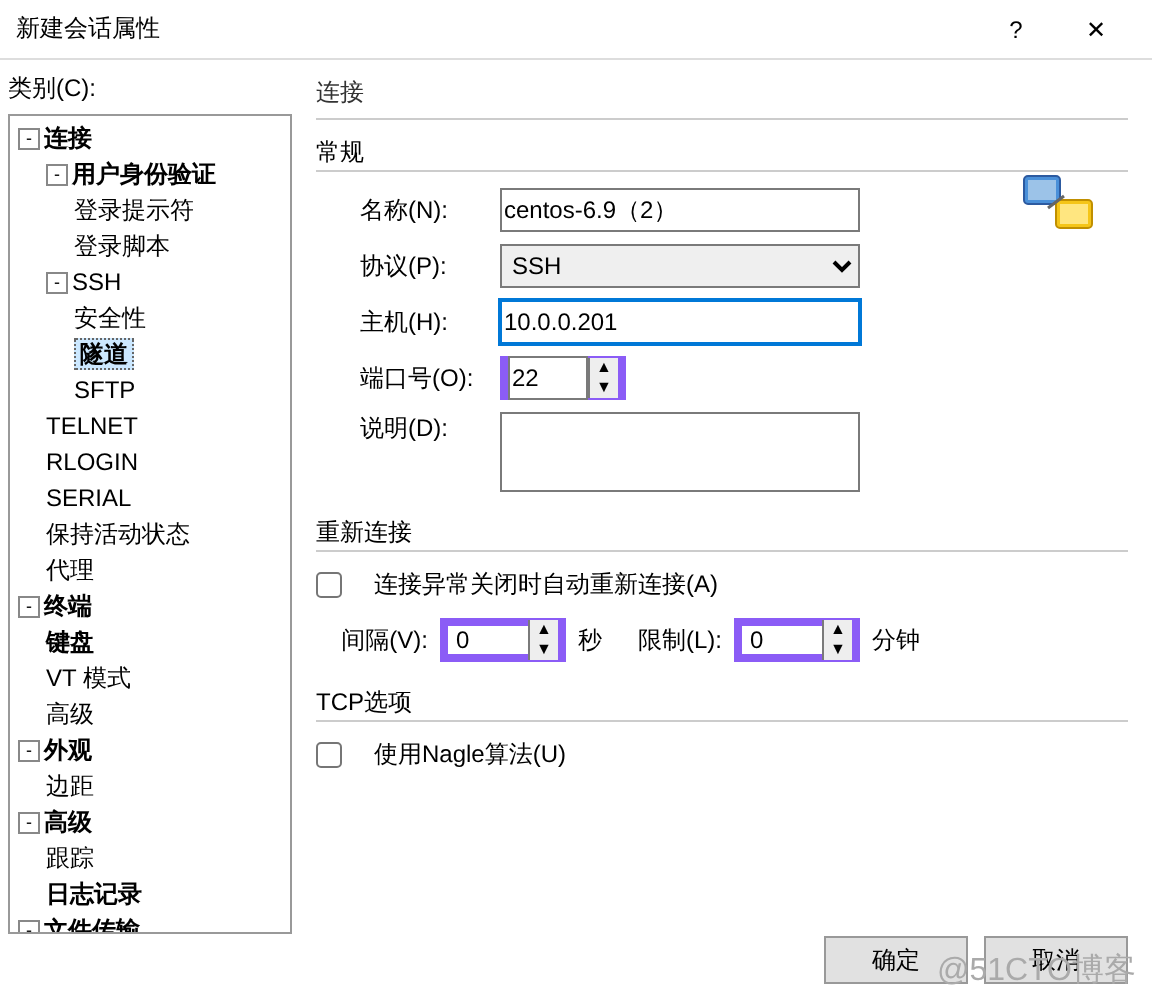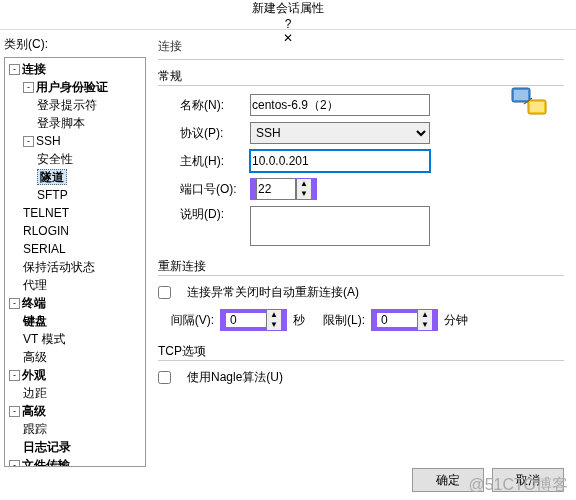--- a/index.html
+++ b/index.html
@@ -1,17 +1,17 @@
 <!DOCTYPE html>
 <html><head>
 <meta charset="utf-8">
 <style>
 * { box-sizing: border-box; margin: 0; padding: 0; font-family: "Microsoft YaHei", "SimSun", sans-serif; font-size: 12px; }
 body { background: #fff; width: 576px; height: 500px; overflow: hidden; position: relative; }
-.titlebar { height: 30px; border-bottom: 1px solid #ddd; display: flex; align-items: center; padding: 0 8px; flex-direction: column; }
+.titlebar { height: 30px; border-bottom: 1px solid #ddd; display: flex; align-items: center; padding: 0 8px; }
 .titlebar .title { flex: 1; }
 .titlebar .btn { width: 40px; height: 30px; display: flex; align-items: center; justify-content: center; }
 .content { display: flex; height: 440px; }
 .left { width: 150px; padding: 6px 4px; }
 .left-label { margin-bottom: 4px; }
 .tree { border: 1px solid #999; height: 410px; overflow: auto; background: #fff; padding: 2px; }
 .tree ul { list-style: none; padding-left: 14px; }
 .tree > ul { padding-left: 2px; }
 .tree li { line-height: 18px; white-space: nowrap; }
 .toggle { display: inline-block; width: 11px; height: 11px; border: 1px solid #888; text-align: center; line-height: 9px; font-size: 9px; margin-right: 2px; vertical-align: middle; cursor: pointer; }
@@ -27,21 +27,21 @@
 .row input.name { width: 180px; }
 .row select.proto { width: 180px; }
 .row input.host { width: 180px; border: 1px solid #0078d7; outline: 1px solid #0078d7; }
 .row textarea { width: 180px; height: 40px; border: 1px solid #7a7a7a; resize: none; }
 .icon-computers { position: absolute; right: 26px; top: 56px; width: 40px; height: 36px; }
 .reconnect-row { display: flex; align-items: center; gap: 6px; margin-top: 8px; }
 .footer { position: absolute; bottom: 8px; right: 12px; display: flex; gap: 8px; align-items: center; }
 .footer button { width: 72px; height: 24px; border: 1px solid #999; background: #e1e1e1; }
 .watermark { position: absolute; bottom: 4px; right: 8px; color: #aaa; font-size: 16px; }
 .checkbox-row { display: flex; align-items: center; gap: 16px; margin-bottom: 4px; }
-.spinwrap { display: inline-flex; align-items: center; border: 6px solid #8b5cf6; height: 22px; }
+.spinwrap { display: inline-flex; align-items: center; border: 4px solid #8b5cf6; height: 22px; }
 .spinwrap input { border: none; width: 40px; padding: 0 4px; }
 .spinwrap .spinbtns { display: flex; flex-direction: column; border-left: 1px solid #7a7a7a; }
 .spinwrap .spinbtns span { width: 14px; height: 10px; font-size: 8px; text-align: center; line-height: 10px; cursor: pointer; background: #eee; }
 </style>
 </head>
 <body>
 
 <div class="titlebar">
   <span class="title">新建会话属性</span>
   <div class="btn">?</div>

